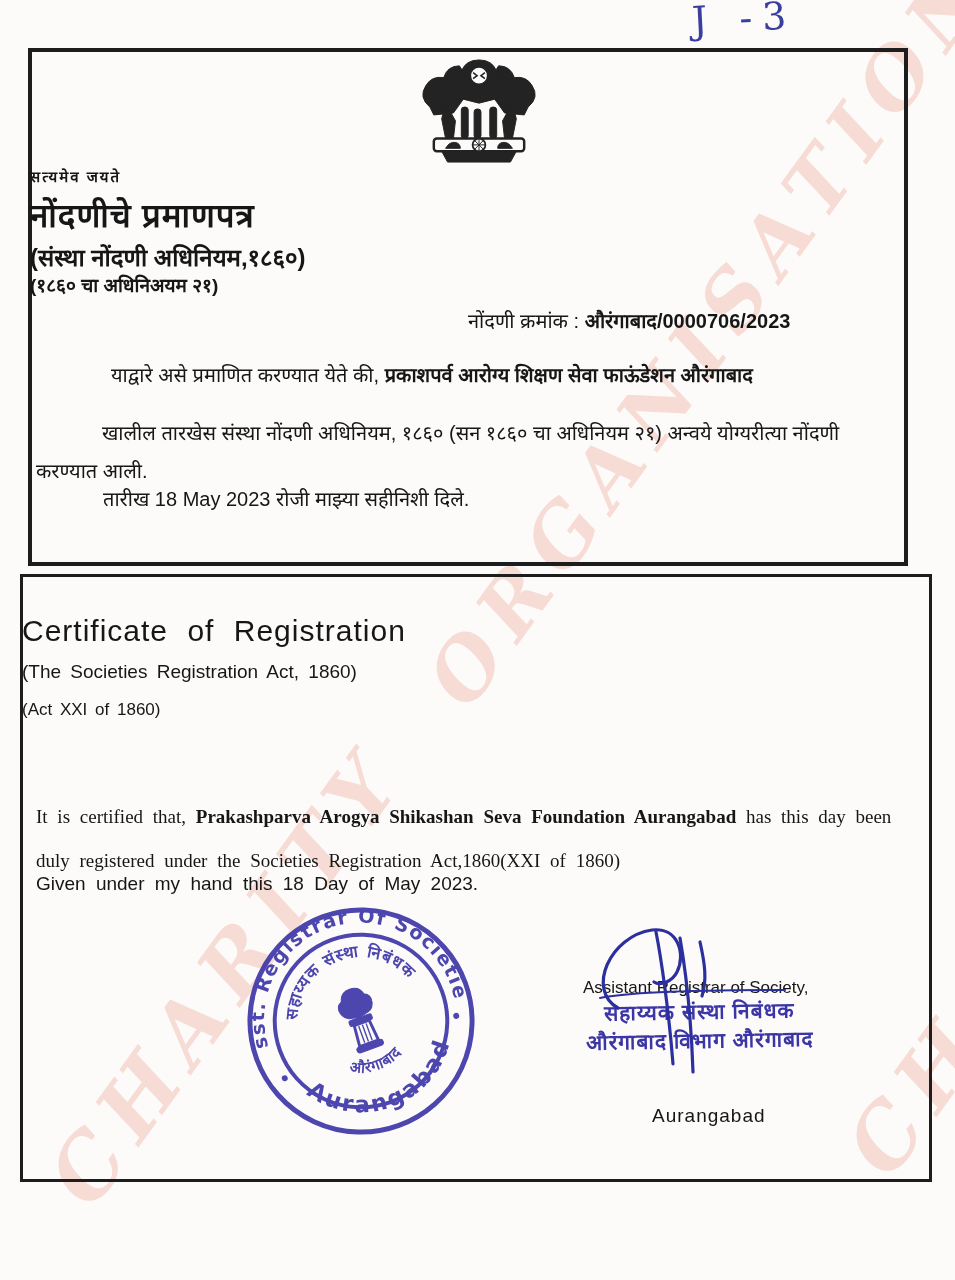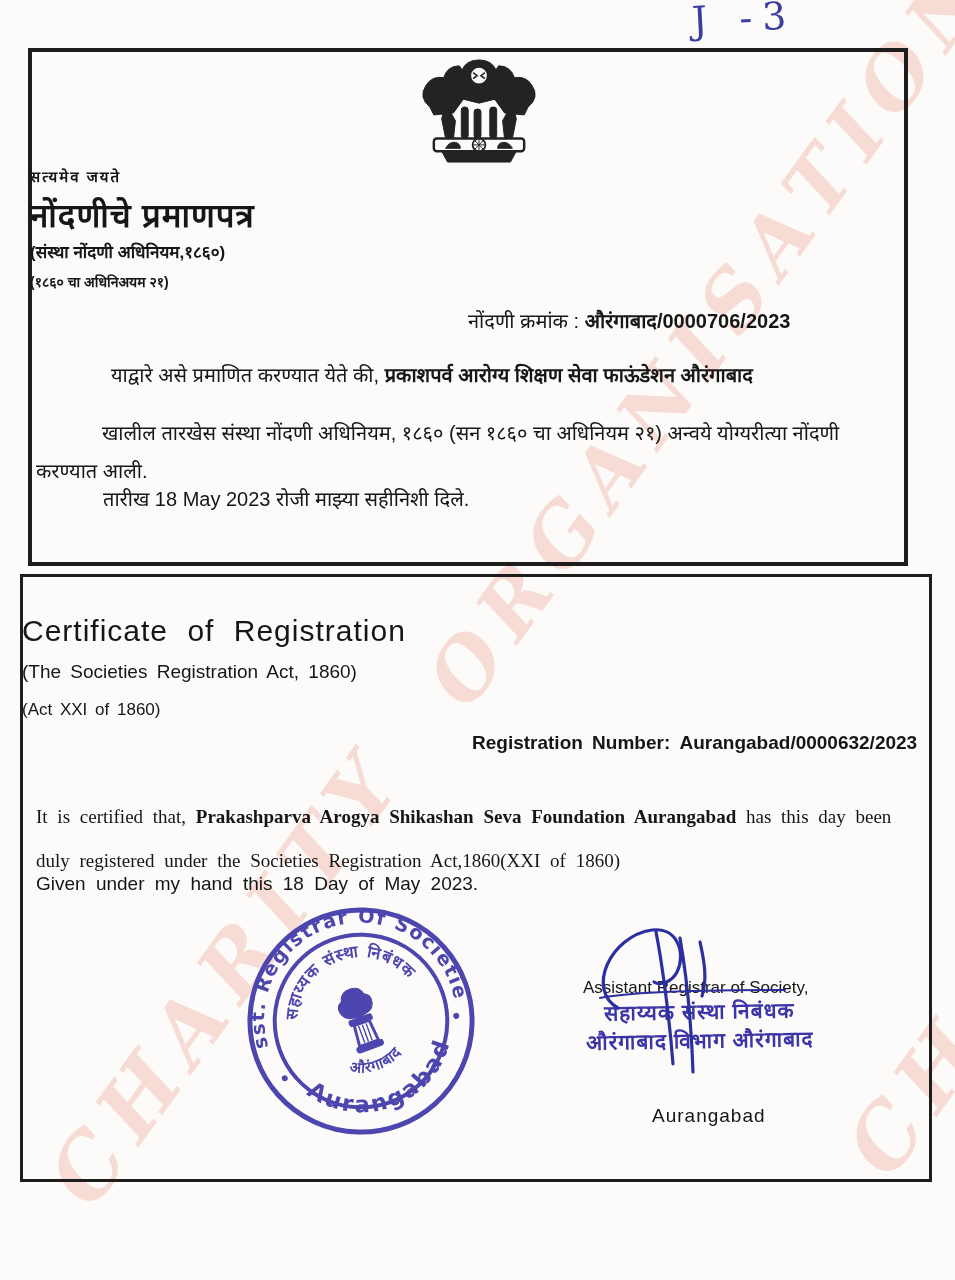--- a/index.html
+++ b/index.html
@@ -48,22 +48,22 @@
   }
   .box2{
     position:absolute;left:20px;top:574px;width:912px;height:608px;
     border:3px solid #1d1d1d;box-sizing:border-box;z-index:2;
   }
   .abs{position:absolute;z-index:3;}
   .ctr{left:30px;width:878px;text-align:left;}
   .ctr2{left:22px;width:908px;text-align:left;}
   
   .m-title{top:192px;font-size:33px;font-weight:bold;letter-spacing:1px;}
-  .m-sub1{top:240px;font-size:17px;font-weight:bold;}
-  .m-sub2{top:272px;font-size:14px;font-weight:bold;}
+  .m-sub1{top:240px;font-size:24px;font-weight:bold;}
+  .m-sub2{top:272px;font-size:19px;font-weight:bold;}
   .m-reg{top:307px;left:468px;font-size:20px;}
   .m-reg b{font-size:20px;}
   .m-para1{top:361px;left:103px;width:790px;font-size:20px;margin-left:8px;}
   .m-para2{top:414px;left:36px;width:856px;font-size:20px;line-height:1.9;text-indent:66px;}
   .m-date{top:485px;left:103px;font-size:20px;}
   .emblem-caption{top:166px;font-size:15px;font-weight:bold;letter-spacing:2px;}
   
   .e-title{top:614px;font-size:30px;word-spacing:10px;letter-spacing:1px;}
   .e-sub1{top:661px;font-size:19px;word-spacing:4px;}
   .e-sub2{top:700px;font-size:17px;word-spacing:3px;}
@@ -143,24 +143,20 @@
     <b>प्रकाशपर्व आरोग्य शिक्षण सेवा फाऊंडेशन औरंगाबाद</b>
   </div>
 
   <div class="abs m-para2">खालील तारखेस संस्था नोंदणी अधिनियम, १८६० (सन १८६० चा अधिनियम २१) अन्वये योग्यरीत्या नोंदणी करण्यात आली.</div>
   <div class="abs m-date">तारीख 18 May 2023 रोजी माझ्या सहीनिशी दिले.</div>
 
   <div class="abs ctr2 e-title">Certificate of Registration</div>
   <div class="abs ctr2 e-sub1">(The Societies Registration Act, 1860)</div>
   <div class="abs ctr2 e-sub2">(Act XXI of 1860)</div>
 
-  <div class="abs e-reg">
-    <span>Registration Number:</span>
-    <b>Aurangabad/0000632/2023</b>
-  </div>
 
   <div class="abs e-body">
     <span>It is certified that,</span>
     <b>Prakashparva Arogya Shikashan Seva Foundation Aurangabad</b>
     <span>has this day been duly registered under the Societies Registration Act,1860(XXI of 1860)</span>
   </div>
 
   <div class="abs e-given">Given under my hand this 18 Day of May 2023.</div>
 
   <svg class="seal" viewBox="0 0 240 240">

